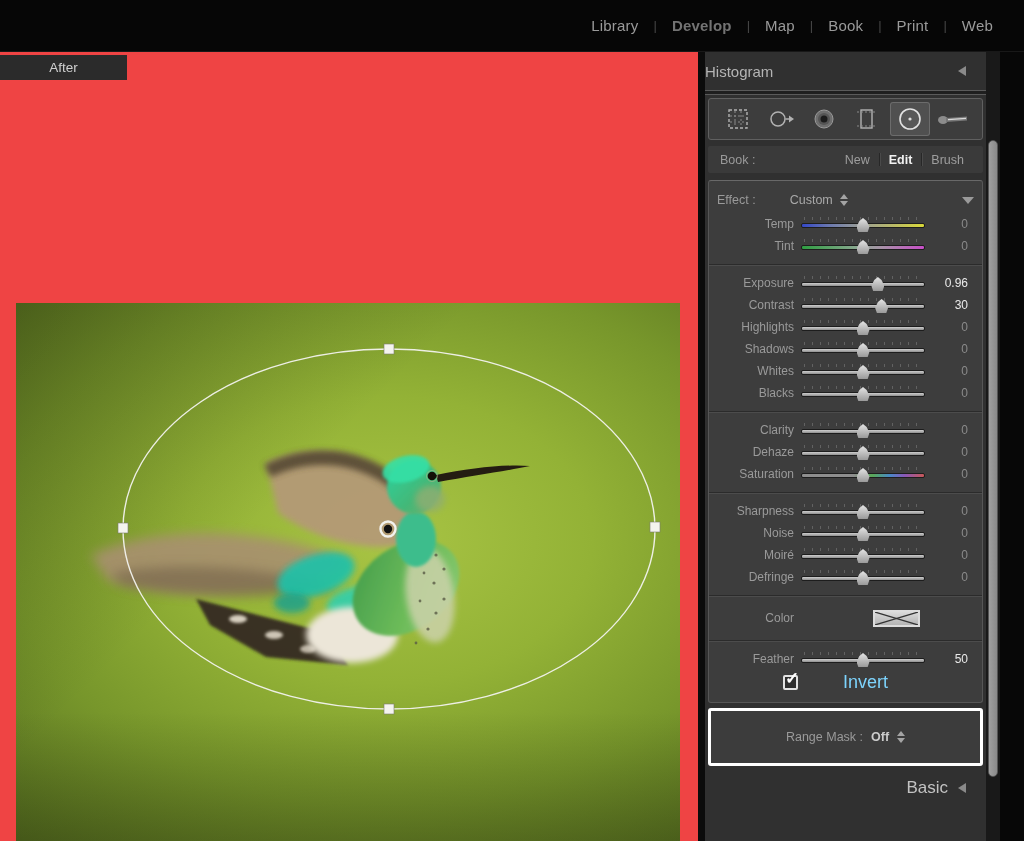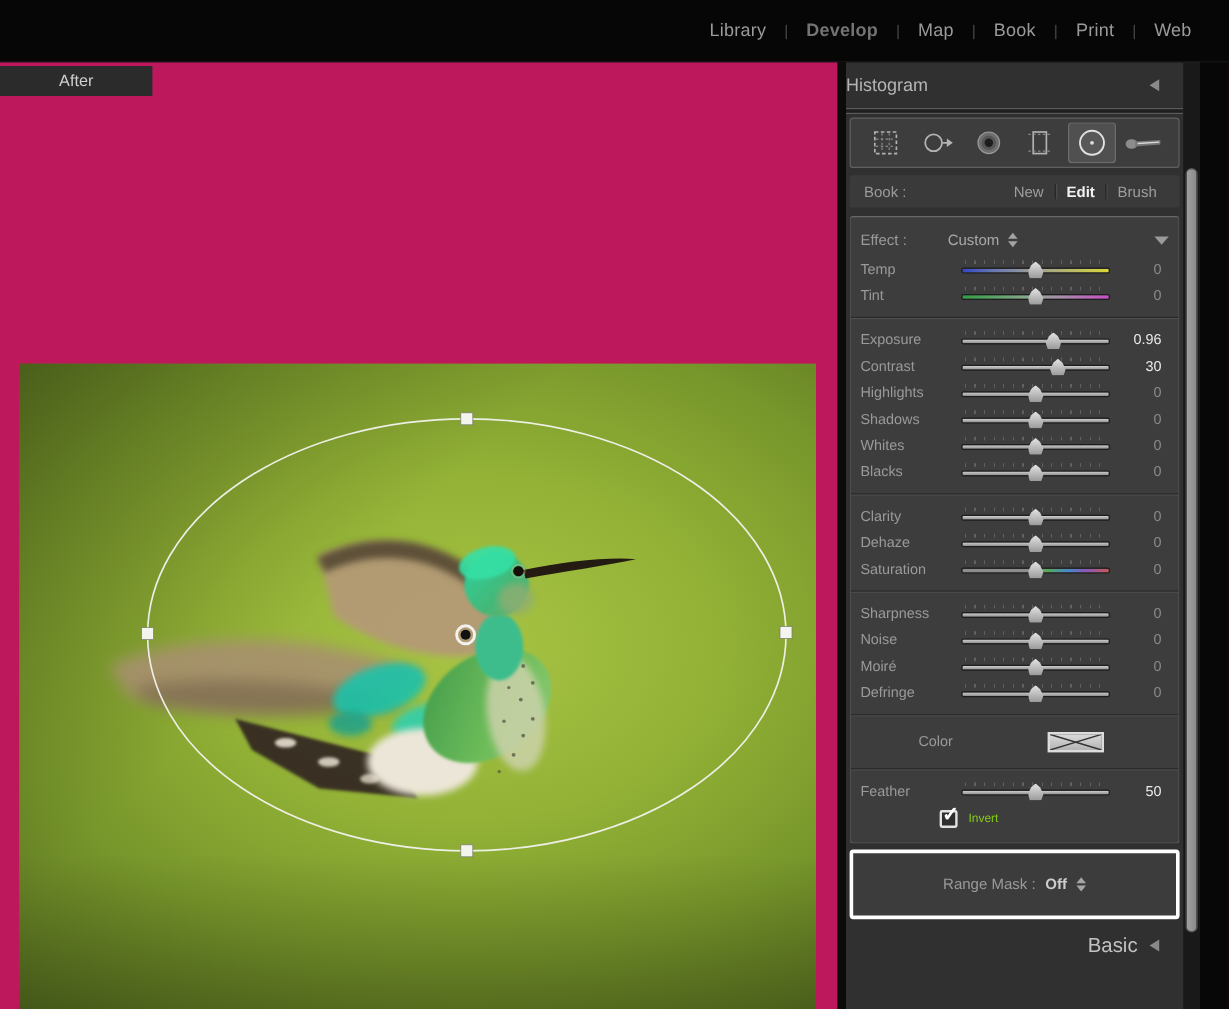--- a/index.html
+++ b/index.html
@@ -8,21 +8,21 @@
 
   
   .topnav { position:absolute; left:0; top:0; width:1024px; height:52px; background:#060606;
             display:flex; align-items:center; justify-content:flex-end; padding-right:31px; gap:15px;
             border-bottom:1px solid #181818; }
   .navitem { font-size:15px; color:#9a9a9a; cursor:default; letter-spacing:.2px; }
   .navitem.active { color:#737373; font-weight:600; }
   .navdiv { color:#464646; font-size:13px; }
 
   
-  .canvas { position:absolute; left:0; top:52px; width:698px; height:789px; background:#be185d; }
+  .canvas { position:absolute; left:0; top:52px; width:698px; height:789px; background:#ef4444; }
   .after-label { position:absolute; left:0; top:3px; width:127px; height:25px; background:#2b2b2b;
                  color:#cfcfcf; font-size:13.5px; display:flex; align-items:center; justify-content:center; }
   .photo { position:absolute; left:16px; top:251px; width:664px; height:538px;
            background:
              linear-gradient(135deg, rgba(25,32,8,.32), rgba(25,32,8,0) 38%),
              linear-gradient(to top, rgba(22,28,7,.28), rgba(22,28,7,0) 24%),
              radial-gradient(110% 95% at 56% 44%, #a8c444 0%, #93b236 28%, #77962b 52%, #5d7722 72%, #4b601c 88%, #425417 100%);
            overflow:hidden; }
   .photo svg { position:absolute; left:0; top:0; }
 
@@ -56,21 +56,21 @@
   .effect-header .preset { margin-left:34px; color:#a8a8a8; display:flex; align-items:center; gap:7px; }
   .effect-header .spacer { flex:1; }
   .tri-down { width:0; height:0; border-left:6px solid transparent; border-right:6px solid transparent;
               border-top:7px solid #9a9a9a; }
   .updown { display:inline-flex; flex-direction:column; gap:2px; }
   .updown i { display:block; width:0; height:0; }
   .updown .u { border-left:4px solid transparent; border-right:4px solid transparent; border-bottom:5px solid #a4a4a4; }
   .updown .d { border-left:4px solid transparent; border-right:4px solid transparent; border-top:5px solid #a4a4a4; }
 
   .srow { display:flex; align-items:center; height:22px; }
-  .slabel { width:84px; font-size:12px; color:#9a9a9a; padding-right:7px; white-space:nowrap; }
+  .slabel { width:84px; text-align:right; font-size:12px; color:#9a9a9a; padding-right:7px; white-space:nowrap; }
   .strack { position:relative; width:124px; height:16px; }
   .ticks { position:absolute; top:1px; left:3px; right:3px; height:3px;
            background-image:repeating-linear-gradient(90deg,#686868 0 1px, transparent 1px 8px); opacity:.85; }
   .bar { position:absolute; top:7px; left:0; right:0; height:5px; border-radius:2px; border:1px solid #1d1d1d;
          background:linear-gradient(#cfcfcf,#8f8f8f); }
   .track-temp .bar { background:linear-gradient(90deg,#3448c8 0%,#6a78b0 22%,#9a9e96 48%,#b8b868 74%,#d8d838 100%); }
   .track-tint .bar { background:linear-gradient(90deg,#2f9e42 0%,#8aa890 45%,#a890a8 66%,#c84ec8 100%); }
   .track-saturation .bar { background:linear-gradient(90deg,#8e8e8e 0%,#8e8e8e 42%,#58a858 58%,#4888c8 72%,#8858b8 84%,#c85858 100%); }
   .knob { position:absolute; top:2px; width:13px; height:14px;
           background:linear-gradient(#e4e4e4,#9a9a9a);
@@ -81,21 +81,21 @@
 
   .color-row { display:flex; align-items:center; height:30px; }
   .color-row .clabel { width:84px; text-align:right; font-size:12px; color:#9a9a9a; padding-right:7px; }
   .swatch { margin-left:72px; width:47px; height:17px; border:2px solid #dcdcdc;
             background:linear-gradient(#dadada,#b4b4b4); position:relative; }
   .swatch svg { position:absolute; left:0; top:0; }
 
   .invert-row { display:flex; align-items:center; height:24px; padding-left:66px; gap:9px; }
   .cb { width:15px; height:15px; border:2px solid #e2e2e2; border-radius:2px; background:#2e2e2e; position:relative; }
   .cb .mark { position:absolute; left:0px; top:-9px; color:#fff; font-size:17px; font-weight:bold; }
-  .invert-label { font-size:10px; color:#84cc16; }
+  .invert-label { font-size:18px; color:#7dd3fc;margin-left:36px; }
 
   .range-box { margin:5px 3px 0 3px; height:58px; background:#3c3c3c; border:3px solid #ffffff; border-radius:3px;
                display:flex; align-items:center; justify-content:center; gap:8px; font-size:12.5px; }
   .range-box .rlabel { color:#9a9a9a; }
   .range-box .rval { color:#cccccc; font-weight:600; }
 
   .footer-bar { margin:5px 3px 0 3px; height:30px; background:#3c3c3c; border:1px solid #525252; border-radius:3px;
                 display:flex; align-items:center; padding:0 26px 0 9px; font-size:12.5px; gap:10px; }
   .pswitch { width:11px; height:17px; border:1px solid #7a7a7a; border-radius:2px;
              background:linear-gradient(#9c9c9c 0 45%, #383838 45% 100%); }

